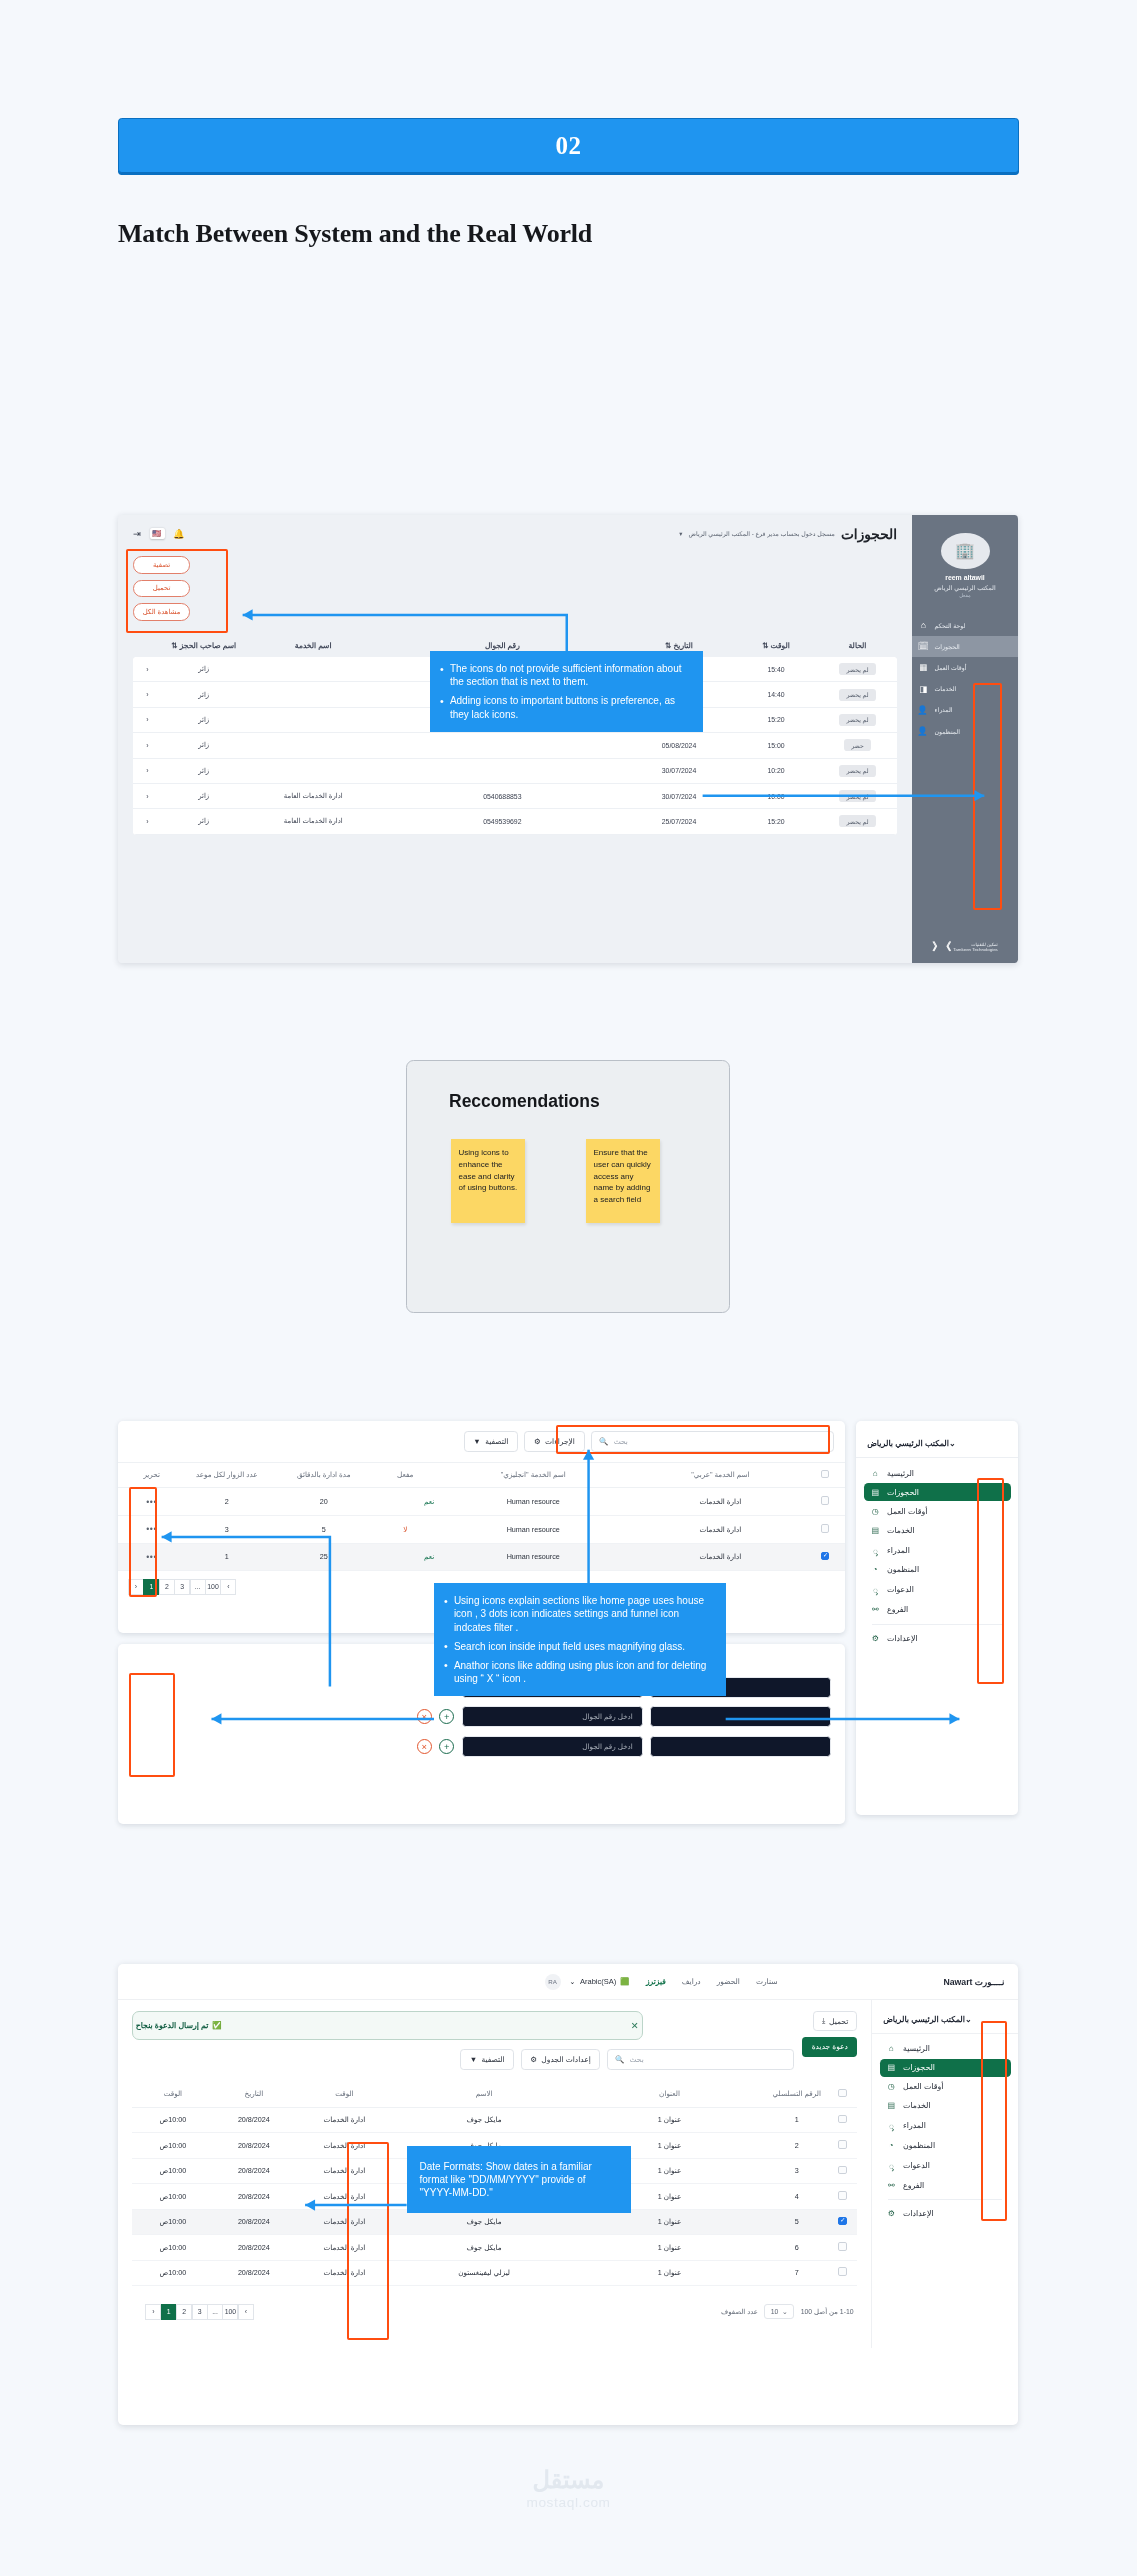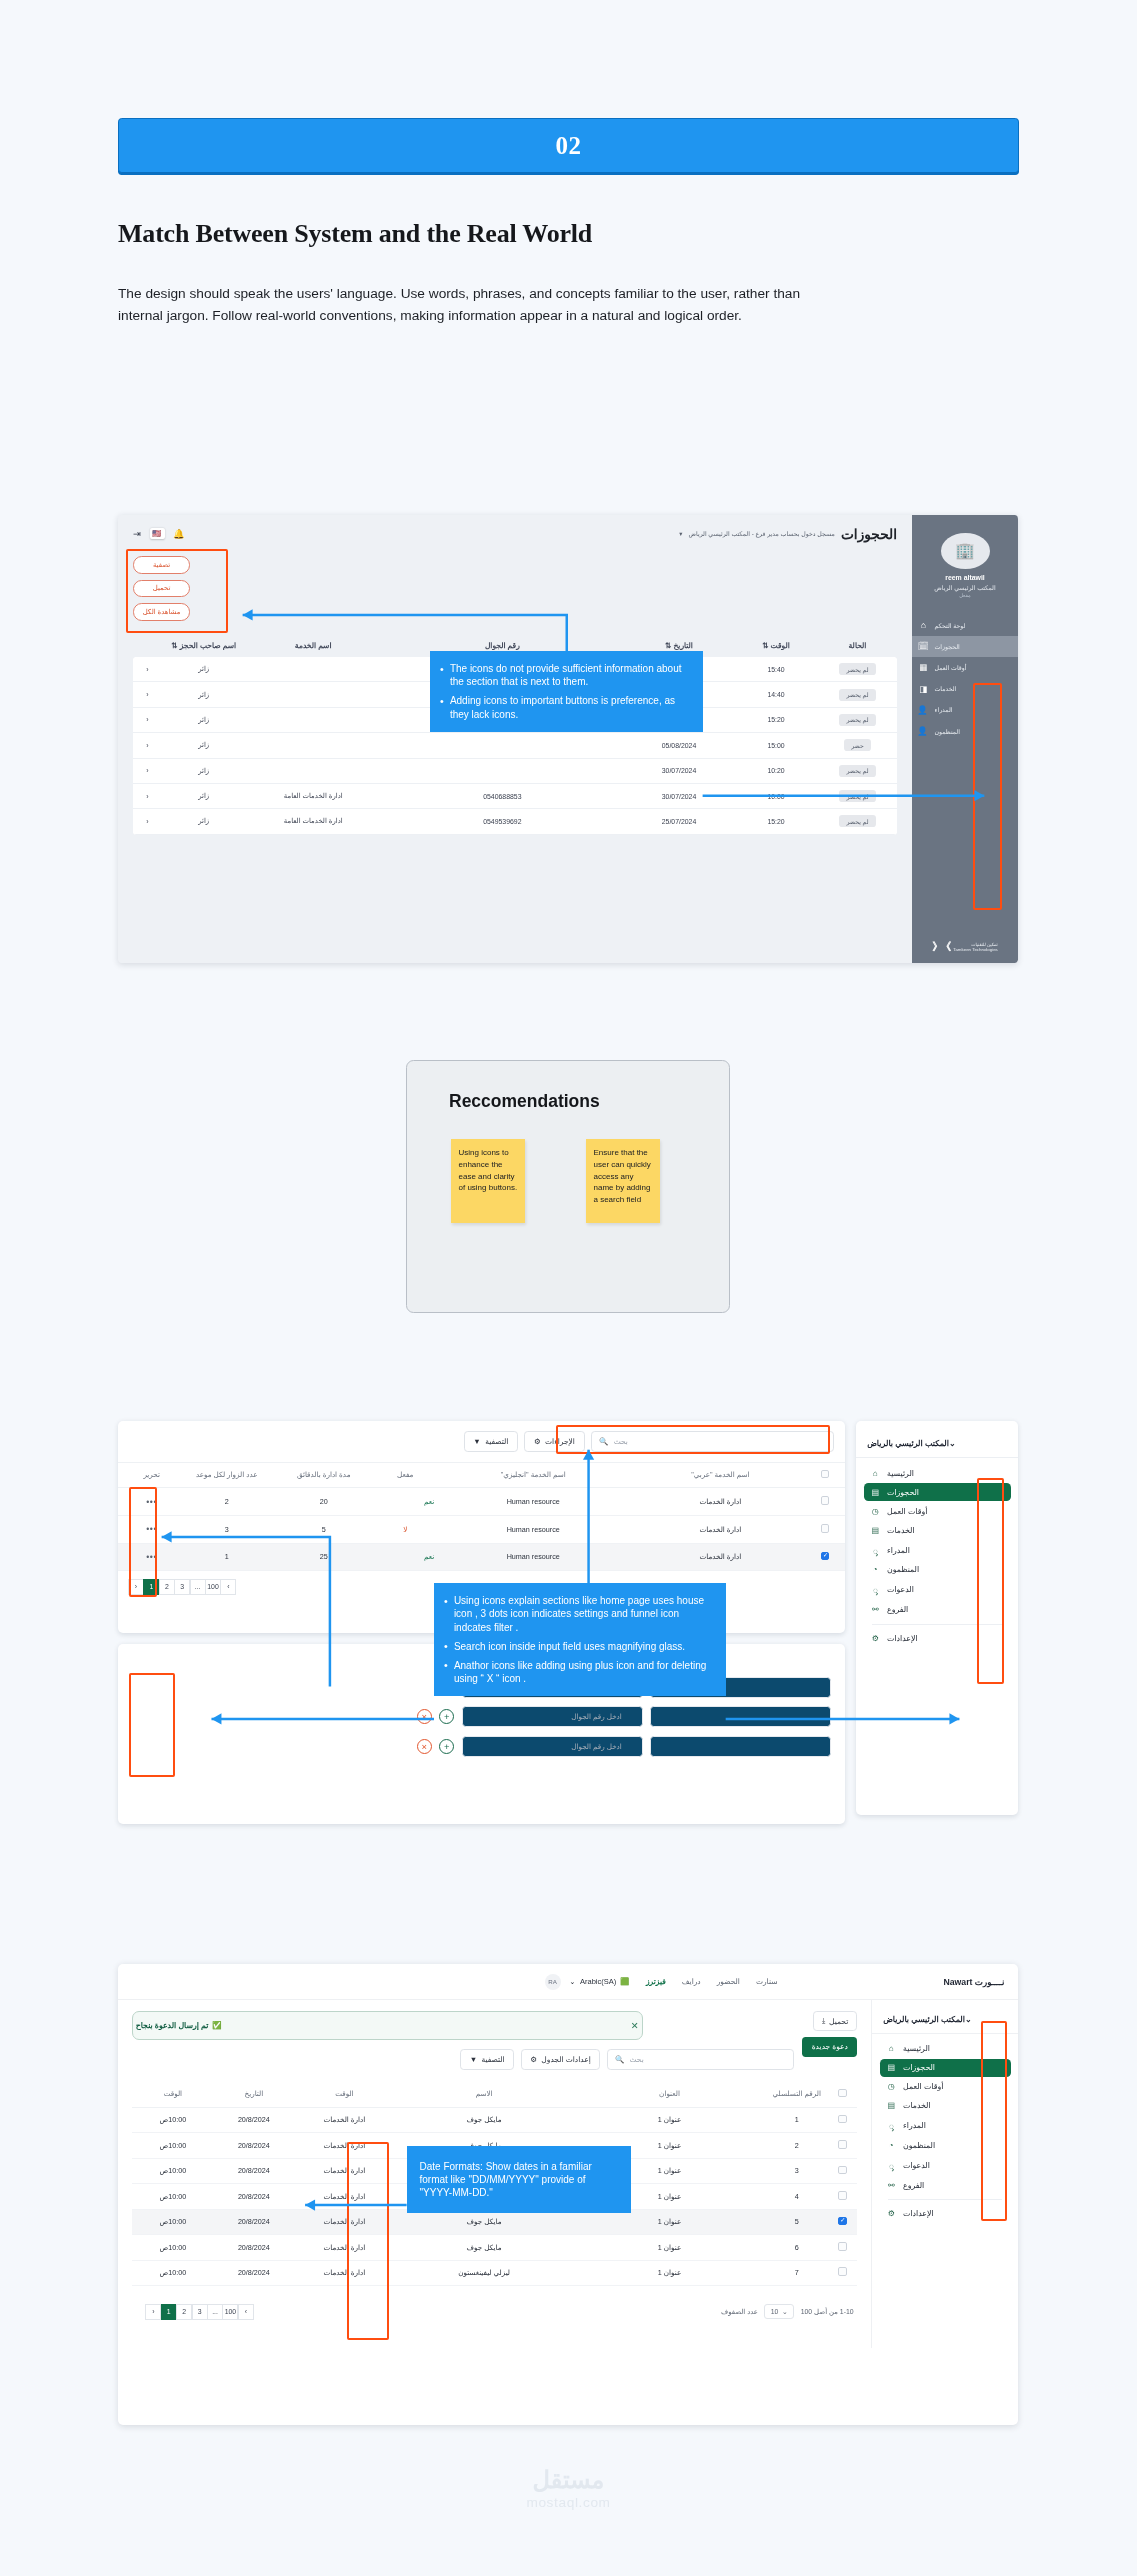--- a/index.html
+++ b/index.html
@@ -244,22 +244,22 @@
   .pager span.cur { background:#0f7049; color:#fff; border-color:#0f7049; }
 
   .s2-form-card {
     position:absolute; left:0; top: 232px; right: 173px; height: 180px;
     background:#fff; border-radius:5px; box-shadow:0 1.2px 5px rgba(20,30,50,.12);
     padding: 18.7px 13.7px;
   }
   .f-label { direction:rtl; text-align:right; font-size:7.5px; color:#2b313c; margin-bottom:5px; margin-right: 187px;}
   .f-row { display:flex; flex-direction:row-reverse; align-items:center; gap:7.5px; margin-bottom:8.7px; }
   .f-input {
-    height:21px; border:0.6px solid #e6e9ee; border-radius:3.7px; background:#0c4a6e;
-    display:flex; align-items:center; direction:rtl; padding: 0 20px;
+    height:21px; border:0.6px solid #e6e9ee; border-radius:3.7px; background:#0f172a;
+    display:flex; align-items:center; direction:rtl; padding: 0 9px;
     font-size:7.2px; color:#a8aeb8;
   }
   .f-input.w1 { width: 181px; } .f-input.w2 { width: 181px; }
   .circ { width:15px;height:15px;border-radius:50%;display:flex;align-items:center;justify-content:center;font-size:9.4px;}
   .circ.add { border:0.9px solid #1a6b4e; color:#1a6b4e; }
   .circ.del { border:0.9px solid #e2562e; color:#e2562e; }
 
   
   #section3 {
     position:absolute; left:118px; top: 1964px;
@@ -323,21 +323,20 @@
 </head>
 <body>
 
 <div class="page">
 
   <div class="hdr-wrap">
     <div class="number-bar">
       <span>02</span>
     </div>
     <h1 class="title">Match Between System and the Real World</h1>
-    <p class="subtitle">The design should speak the users' language. Use words, phrases, and concepts familiar to the user, rather than internal jargon. Follow real-world conventions, making information appear in a natural and logical order.</p>
   </div>
 
   <div class="shot" id="section1">
 
     <div class="s1-side">
       <div class="s1-avatar">
           <span class="bld">🏢</span>
         </div>
       <div class="s1-name">reem altawil</div>
       <div class="s1-org">المكتب الرئيسي الرياض</div>

